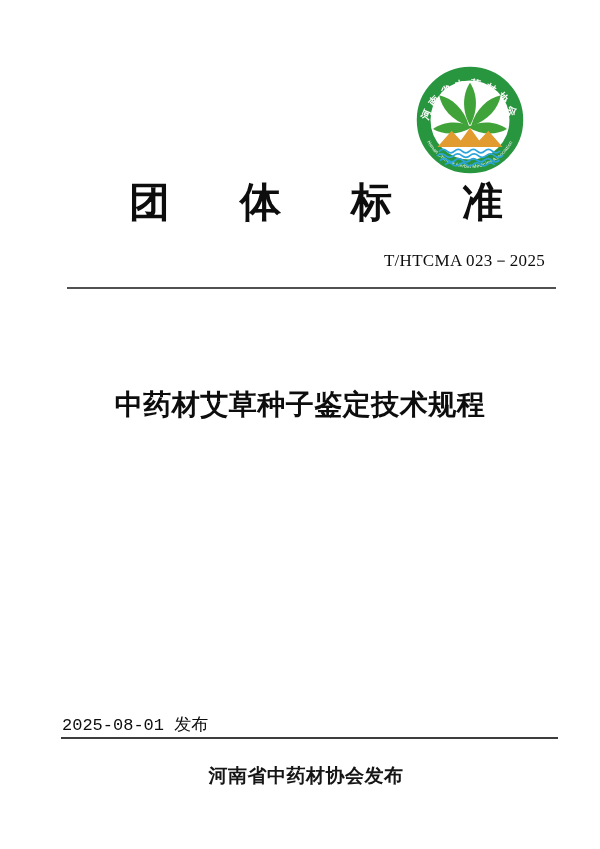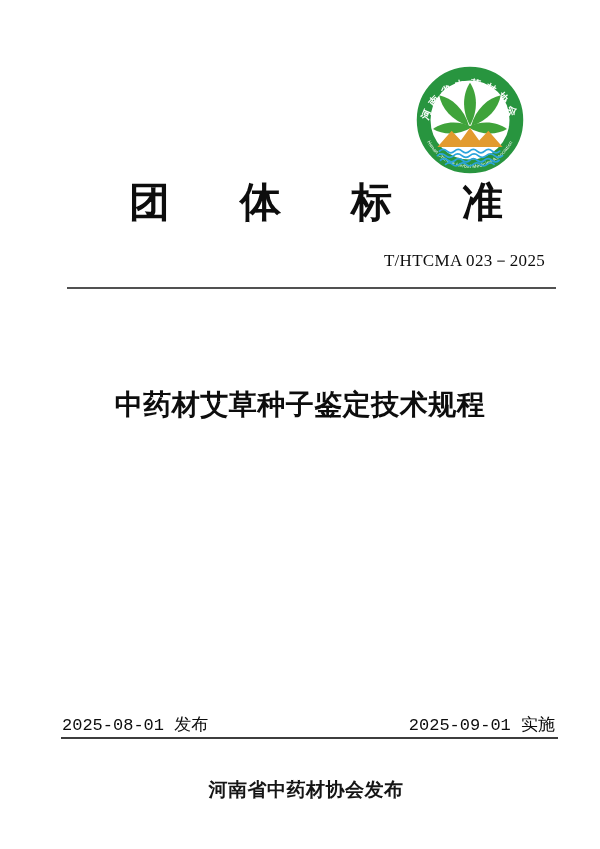--- a/index.html
+++ b/index.html
@@ -54,21 +54,21 @@
     position:absolute; top:713px; left:62px; right:45px;
     display:flex; justify-content:space-between;
     font-family:Liberation Mono, monospace; font-size:17px; color:#0d0d0d;
   }
 
   
   .publisher {
     position:absolute; top:763px; left:0; width:600px;
     box-sizing:border-box; padding-left:12px;
     text-align:center; font-family:"Liberation Sans", sans-serif;
-    font-size:19px; font-weight:600; letter-spacing:0.5px; color:#151515;margin-top:14px;
+    font-size:19px; font-weight:600; letter-spacing:0.5px; color:#151515;
   }
 </style>
 </head>
 <body>
 
 <div class="page">
 
   <div class="logo">
     <svg viewBox="0 0 106 106" xmlns="http://www.w3.org/2000/svg">
       <defs>
@@ -115,20 +115,19 @@
 
   <div class="std-no">T/HTCMA 023－2025</div>
 
   <div class="rule rule-top"></div>
 
   <h1 class="title-cn">中药材艾草种子鉴定技术规程</h1>
 
 
   <div class="dates">
     <span>2025-08-01 发布</span>
-    <span>2025-09-01 实施</span>
   </div>
 
   <div class="rule rule-bottom"></div>
 
   <div class="publisher">河南省中药材协会发布</div>
 
 </div>
 
 </body></html>

